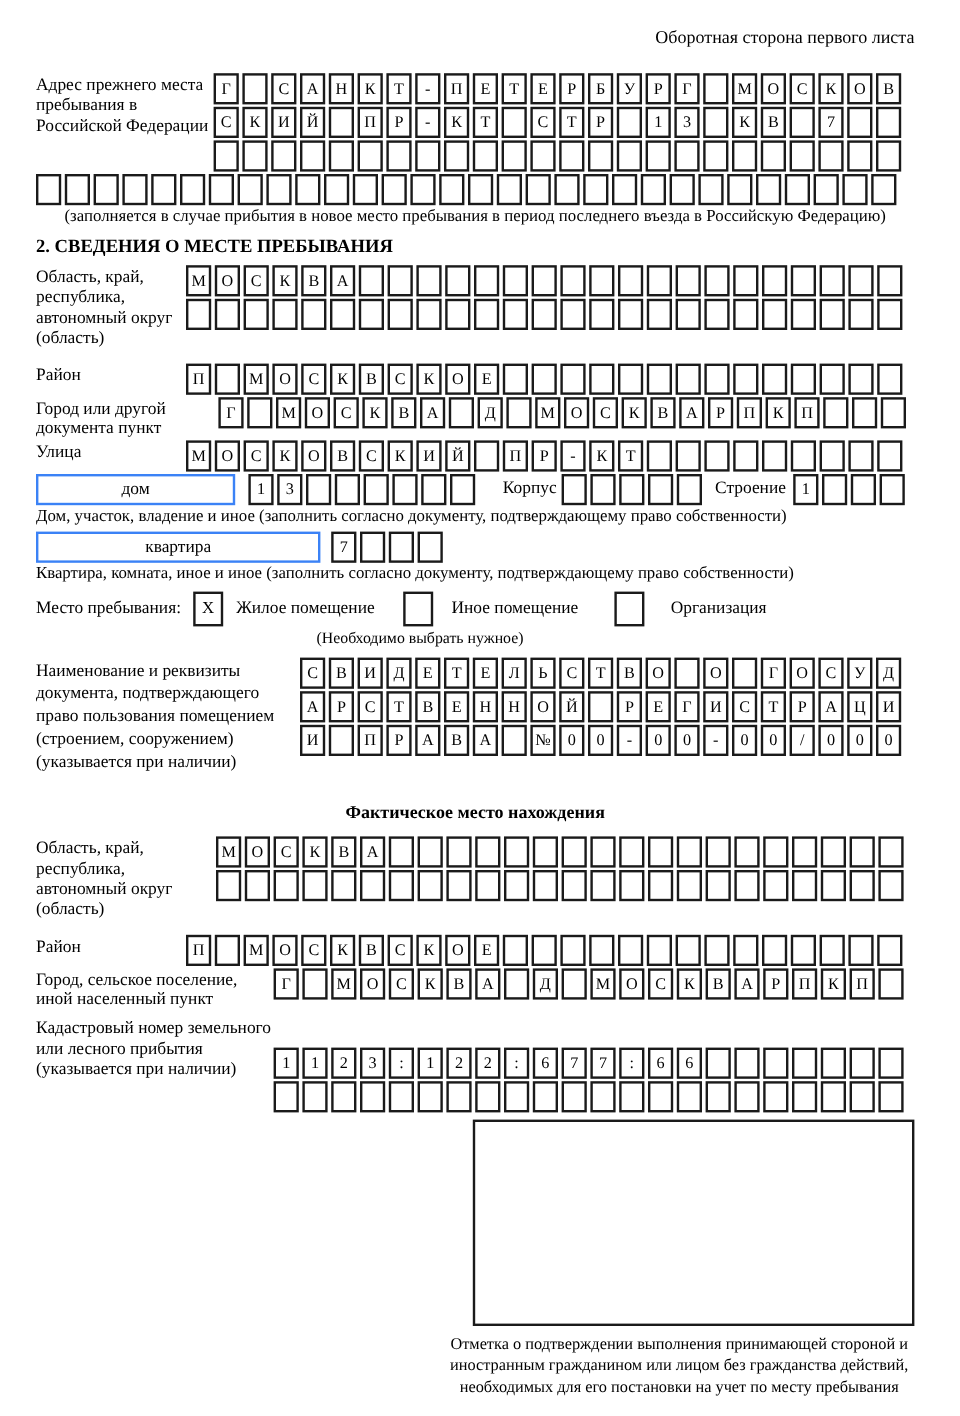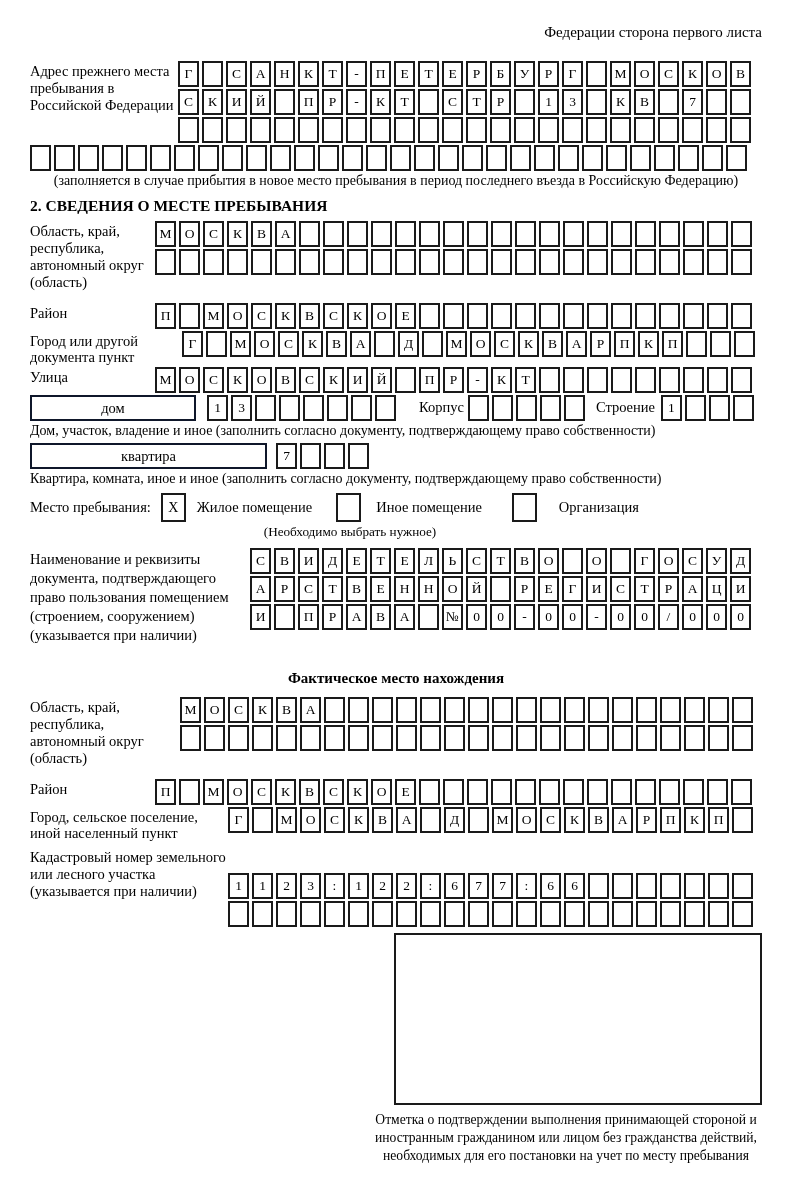--- a/index.html
+++ b/index.html
@@ -30,21 +30,21 @@
 
   
   .w-prev .flabel{width:148px;}
   .w-reg2 .flabel{width:125px;}
   .w-city2 .flabel{width:152px;}
   .w-doc .flabel{width:220px;}
   .w-reg3 .flabel{width:150px;}
   .w-city3 .flabel{width:198px;}
 
   .wide-box{
-    box-sizing:border-box;border:2px solid #0f172a;height:26px;
+    box-sizing:border-box;border:2px solid #3b82f6;height:26px;
     display:inline-flex;align-items:center;justify-content:center;
     flex:0 0 auto;font-size:14.5px;
   }
   .house-line{display:flex;align-items:flex-start;margin-bottom:2px;}
   .inline-lbl{padding-top:4px;flex:0 0 auto;}
 
   .chk-line{display:flex;align-items:center;margin:6px 0 2px 0;}
   .chkbox{
     box-sizing:border-box;width:25px;height:29px;border:2px solid #1a1a1a;
     display:inline-flex;align-items:center;justify-content:center;
@@ -57,21 +57,21 @@
 
   .stamp-wrap{margin-left:auto;width:392px;margin-top:6px;}
   .stamp-box{box-sizing:border-box;width:368px;height:172px;border:2px solid #1a1a1a;margin-left:24px;}
   .stamp-caption{width:392px;text-align:center;font-size:13.6px;line-height:18px;margin-top:6px;}
 </style>
 </head>
 <body>
 
 <div class="page">
 
-  <div class="side-note">Федерации сторона первого листа</div>
+  <div class="side-note">Оборотная сторона первого листа</div>
 
   <div class="frow w-prev">
     <div class="flabel">Адрес прежнего места пребывания в Российской Федерации</div>
     <div class="rows">
       <div class="boxes">
           <span class="cbox">Г</span>
           <span class="cbox"></span>
           <span class="cbox">С</span>
           <span class="cbox">А</span>
           <span class="cbox">Н</span>
@@ -577,21 +577,21 @@
         <span class="cbox">А</span>
         <span class="cbox">Р</span>
         <span class="cbox">П</span>
         <span class="cbox">К</span>
         <span class="cbox">П</span>
         <span class="cbox"></span>
       </div>
   </div>
 
   <div class="frow w-city3" style="min-height:72px">
-    <div class="flabel">Кадастровый номер земельного или лесного участка (указывается при наличии)</div>
+    <div class="flabel">Кадастровый номер земельного или лесного прибытия (указывается при наличии)</div>
     <div class="rows" style="padding-top:26px">
       <div class="boxes">
           <span class="cbox">1</span>
           <span class="cbox">1</span>
           <span class="cbox">2</span>
           <span class="cbox">3</span>
           <span class="cbox">:</span>
           <span class="cbox">1</span>
           <span class="cbox">2</span>
           <span class="cbox">2</span>

